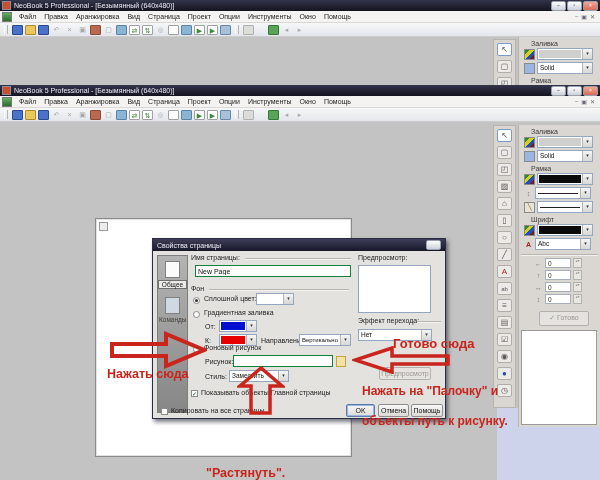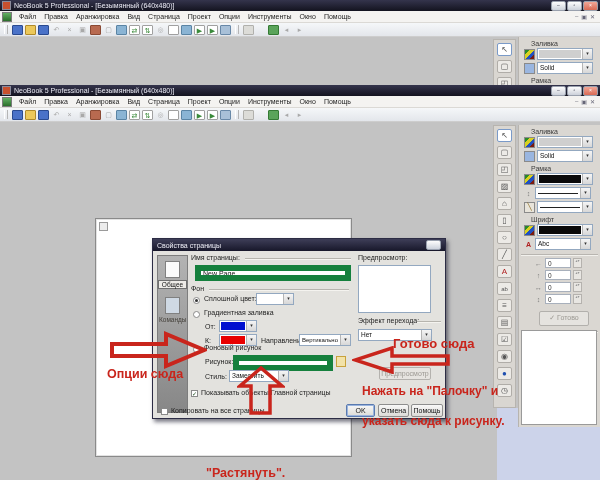--- a/index.html
+++ b/index.html
@@ -83,21 +83,21 @@
          border:1px solid #99a1af;border-radius:2px;}
   .dside{position:absolute;left:4px;top:16px;width:31px;height:158px;
          background:linear-gradient(#b3b3b3,#878787);border:1px solid #7d7d7d;box-sizing:border-box;}
   .dticon{width:15px;height:17px;margin:5px auto 2px;background:#fbfbfb;border:1px solid #808080;box-sizing:border-box;}
   .dticon.cmd{background:#cfd9e4;}
   .dtlabel{display:block;margin:0 auto;width:27px;text-align:center;font-size:6.5px;}
   .dtlabel.on{background:#edebe7;border:1px solid #6f6f6f;color:#111;}
   .dtlabel.off{color:#46423c;}
   .lbl{position:absolute;font-size:7px;color:#1c1c1c;white-space:nowrap;}
   .rule{position:absolute;height:1px;background:#b6b4ae;box-shadow:0 1px 0 #f4f3ef;}
-  .tinput{position:absolute;background:#fff;border:6px solid #15803d;font-size:7px;padding:2px 2px;
+  .tinput{position:absolute;background:#fff;border:1px solid #15803d;font-size:7px;padding:2px 2px;
           font-family:"Liberation Sans",sans-serif;box-sizing:border-box;color:#111;}
   .rad{position:absolute;width:7px;height:7px;border:1px solid #8a8a8a;border-radius:50%;background:#fff;box-sizing:border-box;}
   .rad.on::after{content:"";position:absolute;left:1px;top:1px;width:3px;height:3px;background:#333;border-radius:50%;}
   .chk{position:absolute;width:7px;height:7px;border:1px solid #8a8a8a;background:#fff;
        font-size:6px;line-height:6px;text-align:center;color:#1d4d1d;box-sizing:border-box;}
   .dcombo{position:absolute;display:flex;height:12px;background:#fff;border:1px solid #93a8c0;box-sizing:border-box;}
   .dbtn{position:absolute;height:13px;background:linear-gradient(#f8f8f8,#dcdbd7);border:1px solid #8e8e8e;
         border-radius:2px;font-size:7px;text-align:center;line-height:12px;color:#111;box-sizing:border-box;}
   .dbtn.okb{box-shadow:inset 0 0 0 1px #9ab4dd;border-color:#5a7ab0;}
   .dbtn.dis{color:#9b9892;background:#e6e4e0;border-color:#b4b2ae;}
@@ -439,23 +439,23 @@
 
   <svg class="arr" style="left:110px;top:331px" width="97" height="38">
     <polygon points="2,13 56,13 56,3 94,19 56,35 56,25 2,25" fill="none" stroke="#c9251c" stroke-width="4"></polygon>
   </svg>
   <svg class="arr" style="left:352px;top:346px" width="98" height="28">
     <polygon points="96,10 40,10 40,2 3,14 40,26 40,18 96,18" fill="none" stroke="#c9251c" stroke-width="3.5"></polygon>
   </svg>
   <svg class="arr" style="left:237px;top:366px" width="48" height="50">
     <polygon points="24,2 3,20 14,20 14,47 33,47 33,20 45,20" fill="none" stroke="#c9251c" stroke-width="3.5"></polygon>
   </svg>
-  <div class="ann" style="left:107px;top:367px;font-size:12.5px">Опции сюда</div>
+  <div class="ann" style="left:107px;top:367px;font-size:12.5px">Нажать сюда</div>
   <div class="ann" style="left:393px;top:336px;font-size:13px">Готово сюда</div>
   <div class="ann" style="left:362px;top:369px;font-size:12px;line-height:15px">
     <span>Нажать на "Палочку" и</span><br>
-    <span>указать сюда к рисунку.</span>
+    <span>объекты путь к рисунку.</span>
   </div>
   <div class="ann" style="left:206px;top:421px;font-size:12.5px;line-height:15px">
     <br>
     <span>"Растянуть".</span>
   </div>
 </div>
 
 </body></html>

